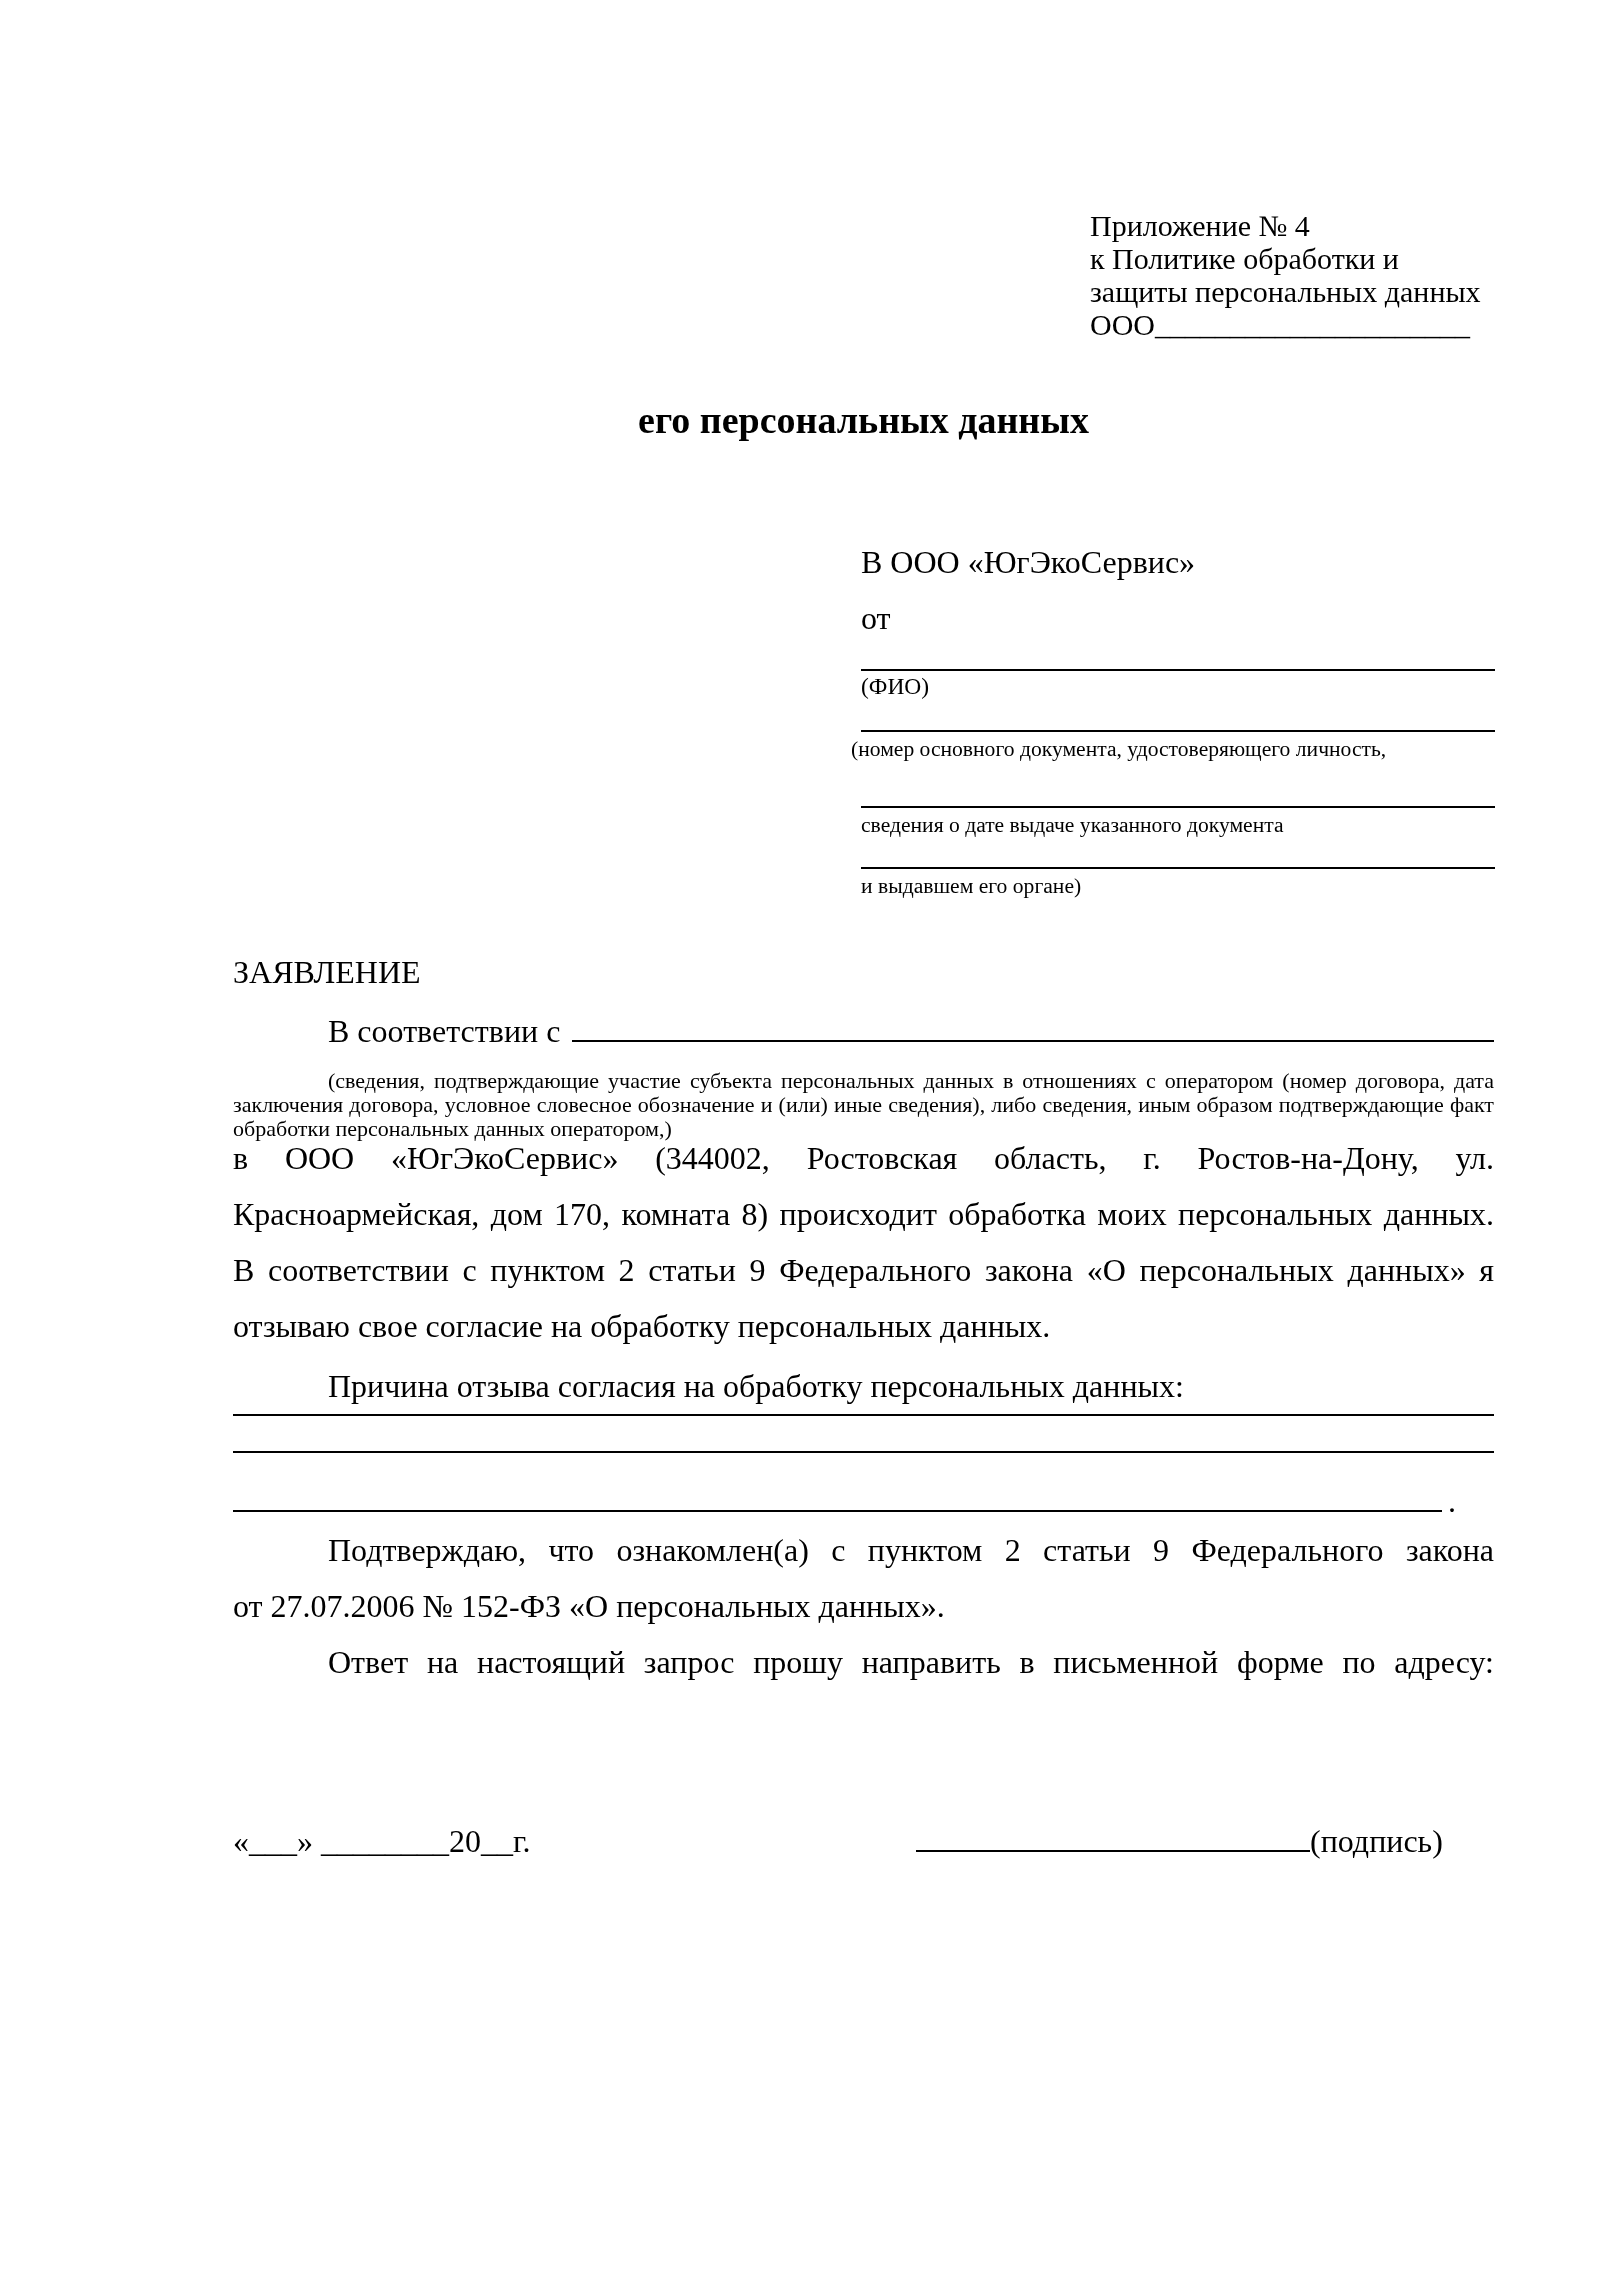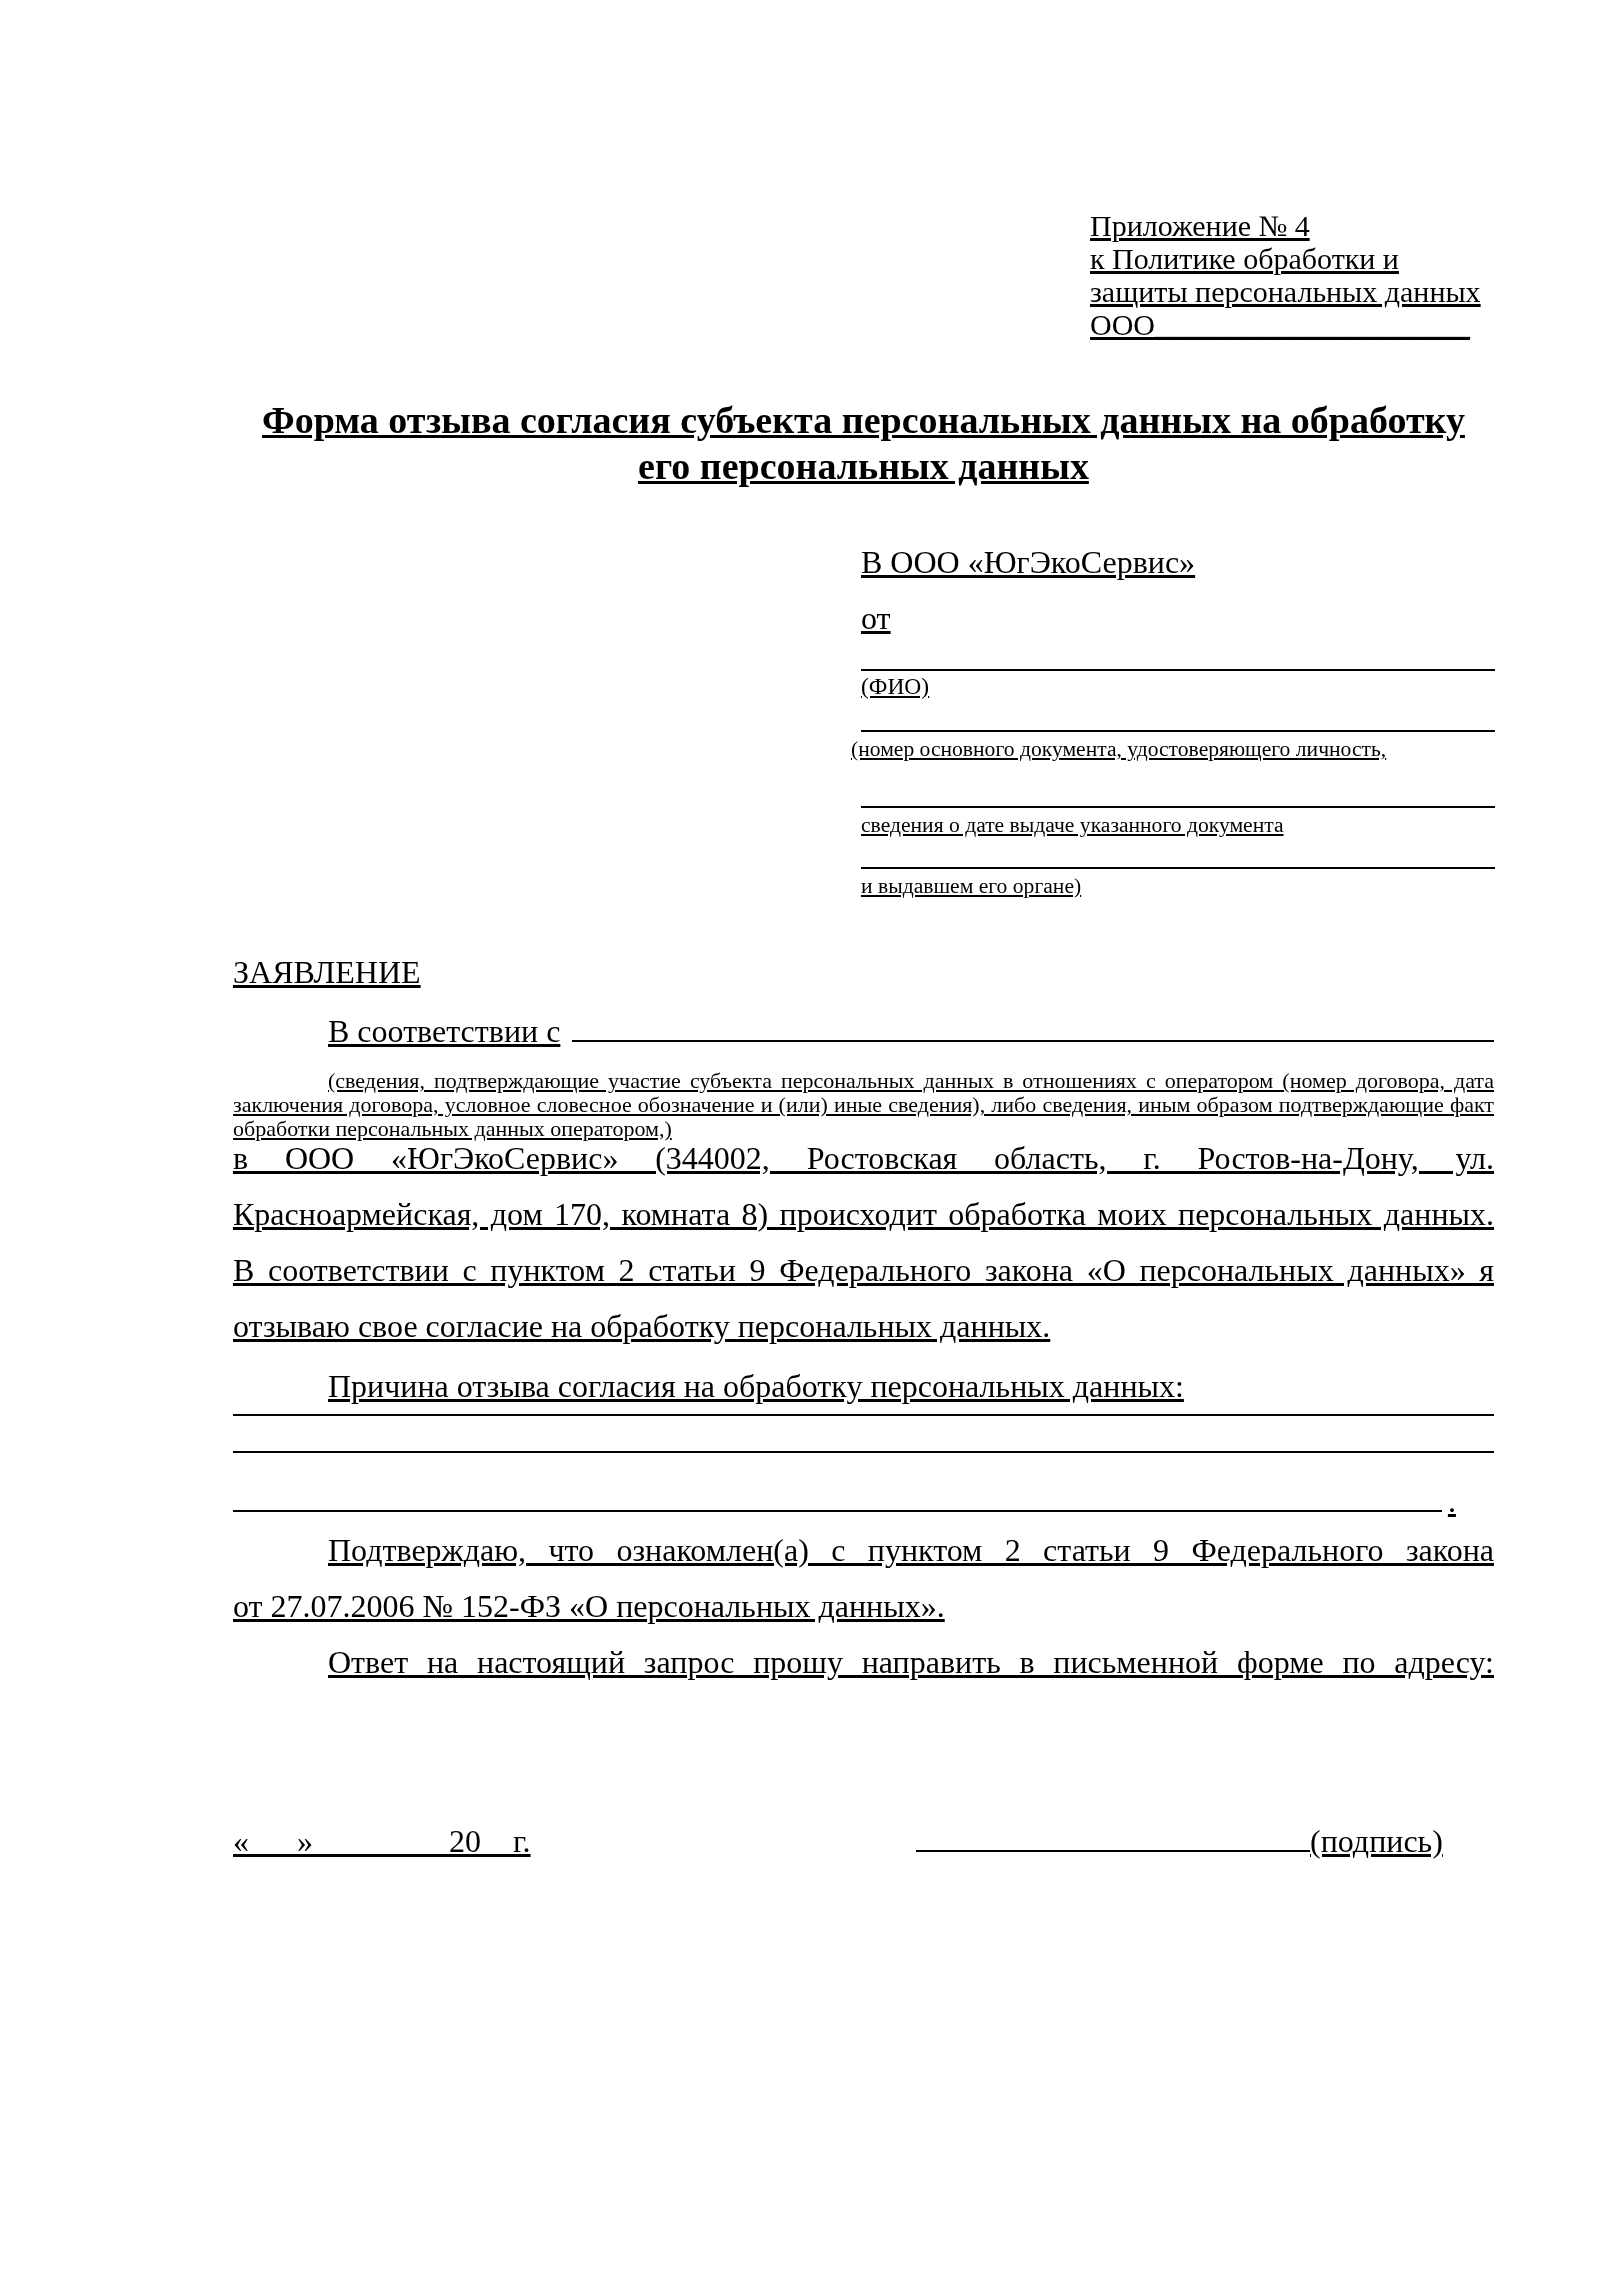--- a/index.html
+++ b/index.html
@@ -5,21 +5,21 @@
   html,body { margin:0; padding:0; background:#888; }
   .page {
     position:relative;
     width:1621px; height:2293px;
     margin:0 auto;
     background:#ffffff;
     font-family:"Liberation Serif", serif;
     color:#000;
     overflow:hidden;
   }
-  .abs { position:absolute;text-decoration:underline; }
+  .abs { position:absolute; }
   .body-text { font-size:32px; line-height:56px; }
   .small-text { font-size:22px; line-height:24px; }
   .cap-text { font-size:21.6px; line-height:25.5px; }
   .jl { text-align:justify; text-align-last:justify; }
   .indent { text-indent:95px; }
   .center { text-align:left; }
   .rule { border-top:2.9px solid #000; height:0; }
   .flexline { display:flex; height:56px; font-size:32px; line-height:56px; }
   .flexline > span { white-space:nowrap; }
   .fill { flex:1 1 auto; border-bottom:2.9px solid #000; margin-bottom:16.7px; }
@@ -33,21 +33,20 @@
 <div class="page">
 
   <div class="abs header-note" style="left:1090px; top:209px; width:412px;">
     <div>Приложение № 4</div>
     <div>к Политике обработки и</div>
     <div>защиты персональных данных</div>
     <div>ООО_____________________</div>
   </div>
 
   <div class="abs doc-title" style="left:233px; top:397px; width:1261px;">
-    <div>Форма отзыва согласия субъекта персональных данных на обработку</div>
     <div>его персональных данных</div>
   </div>
 
   <div class="abs body-text" style="left:861px; top:534px; width:634px;">
     <div>В ООО «ЮгЭкоСервис»</div>
     <div>от</div>
   </div>
 
   <div class="abs rule" style="left:861px; top:669px; width:634px;"></div>
   <div class="abs cap-text center" style="left:861px; top:674px; width:634px; font-size:23.5px;">(ФИО)</div>

